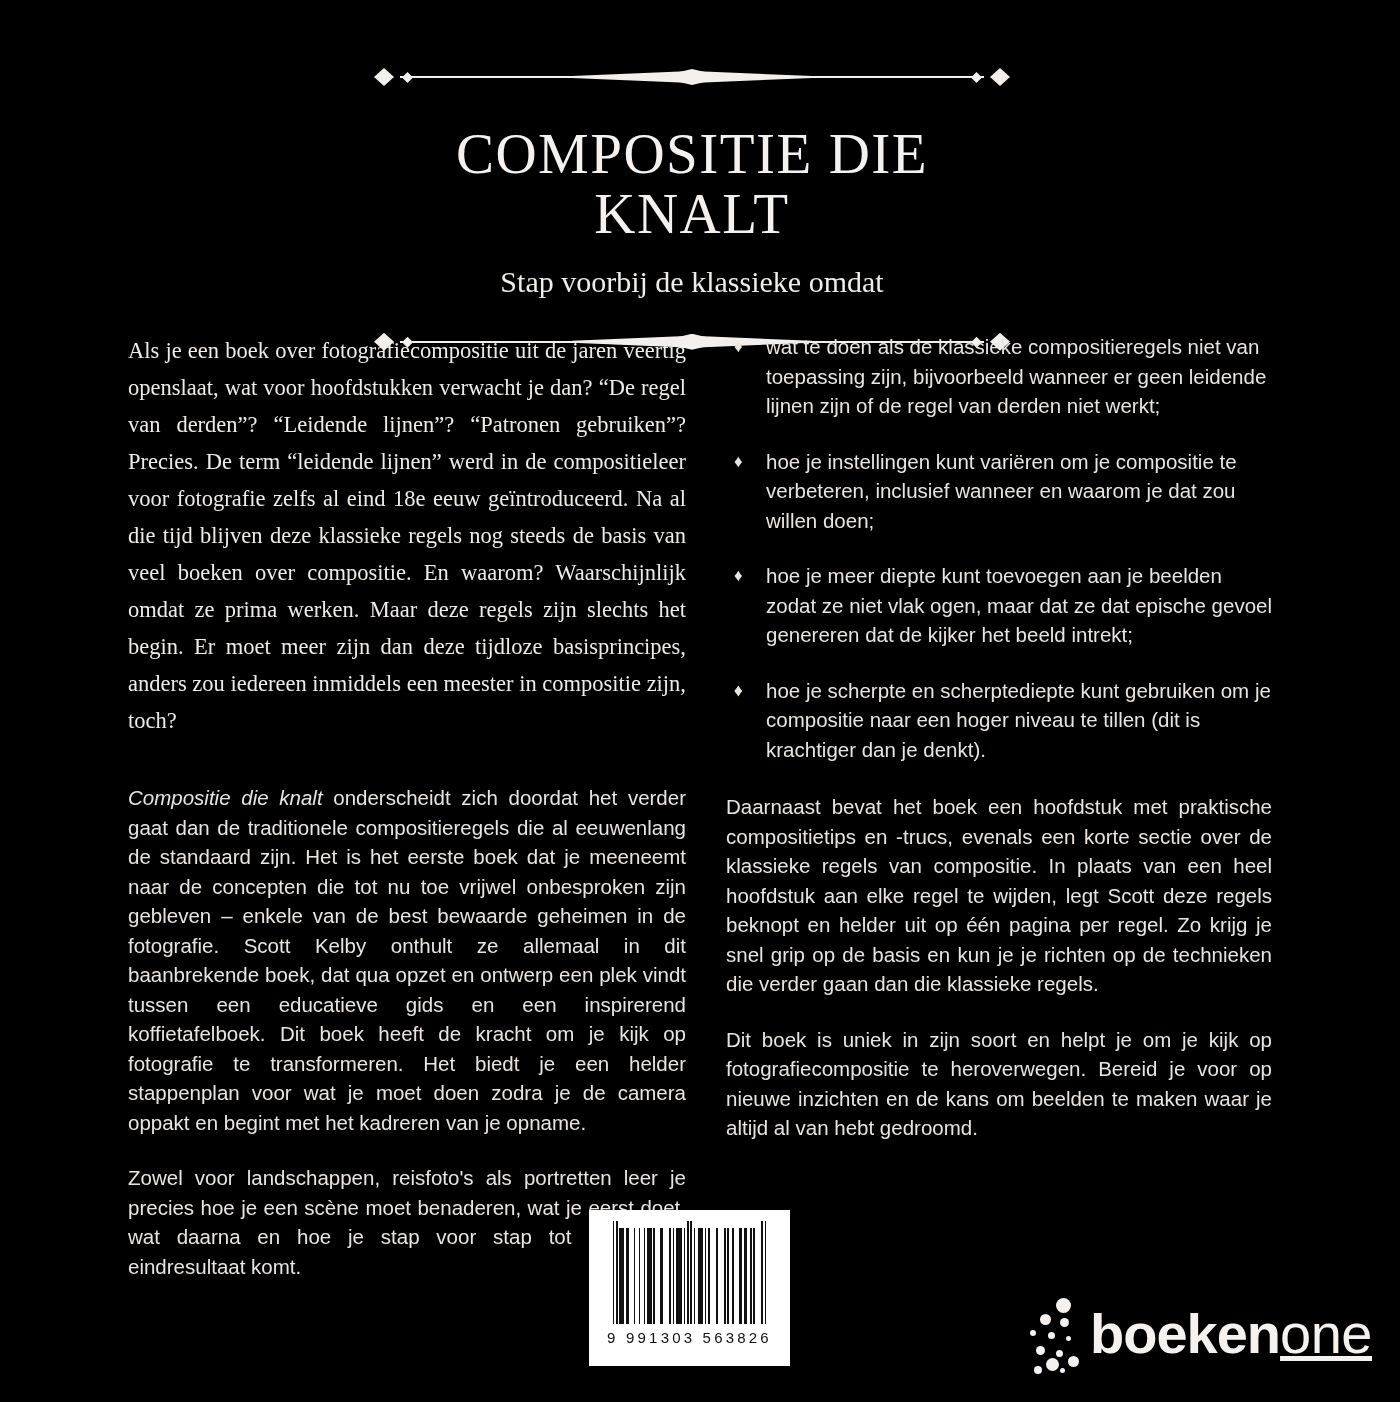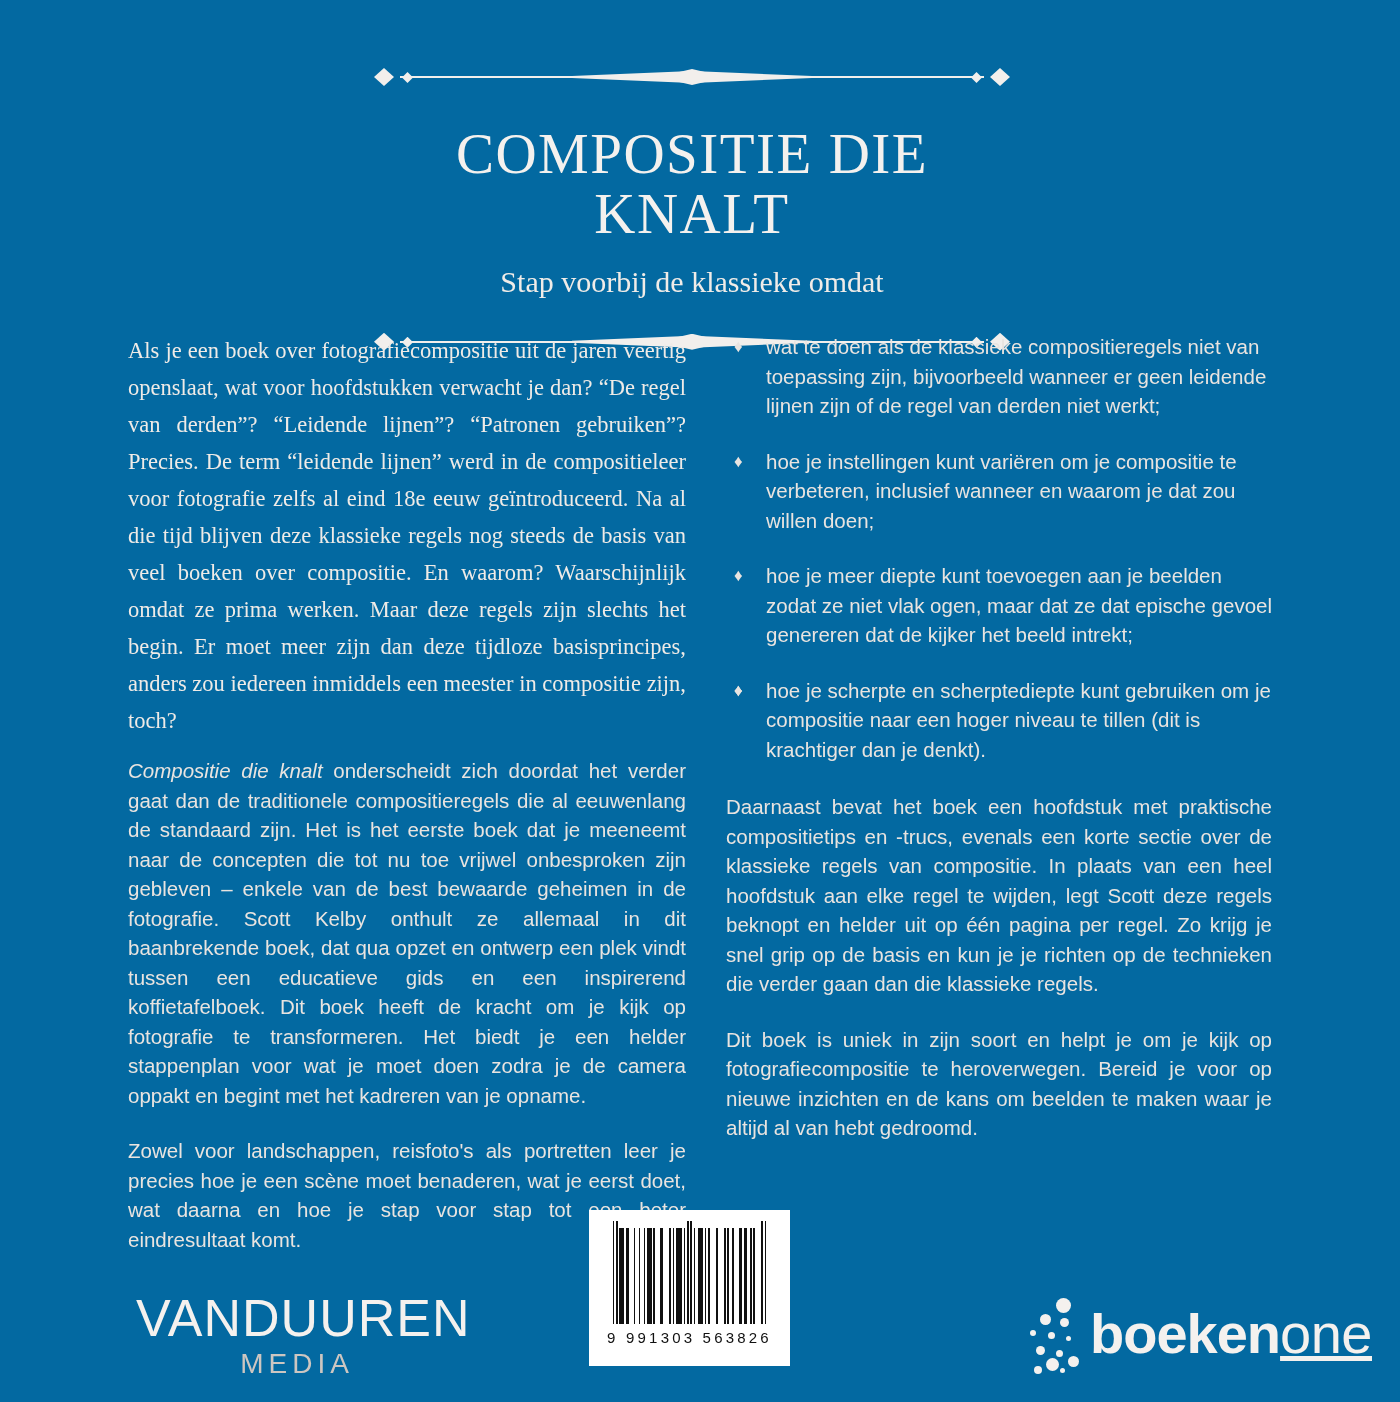--- a/index.html
+++ b/index.html
@@ -12,21 +12,21 @@
     background: #544b48;
     font-family: "Liberation Sans", sans-serif;
     overflow: hidden;
     position: relative;
     -webkit-font-smoothing: antialiased;
   }
 
   .cover {
     position: absolute;
     inset: 0;
-    background: #0369a1;
+    background: #000000;
   }
 
   
   .title-block {
     position: absolute;
     left: 374px;
     top: 62px;
     width: 636px;
   }
 
@@ -142,21 +142,21 @@
   .sans-para {
     font-family: "Liberation Sans", sans-serif;
     font-size: 20.5px;
     line-height: 29.5px;
     color: #e9e4e0;
     text-align: justify;
     margin: 0;
     font-weight: 300;
   }
   .sans-para + .sans-para { margin-top: 26px; }
-  .serif-para + .sans-para { margin-top: 17px; }
+  .serif-para + .sans-para { margin-top: 44px; }
 
   .italic-title { font-style: italic; }
 
   .list-intro {
     font-family: "Liberation Sans", sans-serif;
     font-size: 20.5px;
     line-height: 29px;
     color: #e9e4e0;
     margin: 0 0 6px 0;
     font-weight: 300;
@@ -418,24 +418,20 @@
         <div style="width: 1.62px; flex: 0 0 auto; height: 93%; background: transparent;"></div>
         <div class="bar" style="width: 1.62px; flex: 0 0 auto; height: 93%;"></div>
         <div style="width: 6.48px; flex: 0 0 auto; height: 93%; background: transparent;"></div>
         <div class="bar" style="width: 1.62px; flex: 0 0 auto; height: 100%;"></div>
         <div style="width: 1.62px; flex: 0 0 auto; height: 100%; background: transparent;"></div>
         <div class="bar" style="width: 1.62px; flex: 0 0 auto; height: 100%;"></div>
       </div>
     <div class="barcode-digits">9 991303 563826</div>
   </div>
 
-  <div class="vandurenlogo">
-    <span class="vd-word"><span>VAN</span><span class="vd-slim">DUUREN</span></span>
-    <span class="vd-media">MEDIA</span>
-  </div>
 
   <div class="kelbylogo">
     <div class="kelby-dots" id="kelby-dots">
         <div class="kdot" style="left: 30px; top: 2px; width: 15px; height: 15px;"></div>
         <div class="kdot" style="left: 14px; top: 18px; width: 11px; height: 11px;"></div>
         <div class="kdot" style="left: 34px; top: 22px; width: 9px; height: 9px;"></div>
         <div class="kdot" style="left: 4px; top: 34px; width: 6px; height: 6px;"></div>
         <div class="kdot" style="left: 22px; top: 36px; width: 7px; height: 7px;"></div>
         <div class="kdot" style="left: 40px; top: 40px; width: 5px; height: 5px;"></div>
         <div class="kdot" style="left: 10px; top: 50px; width: 9px; height: 9px;"></div>

